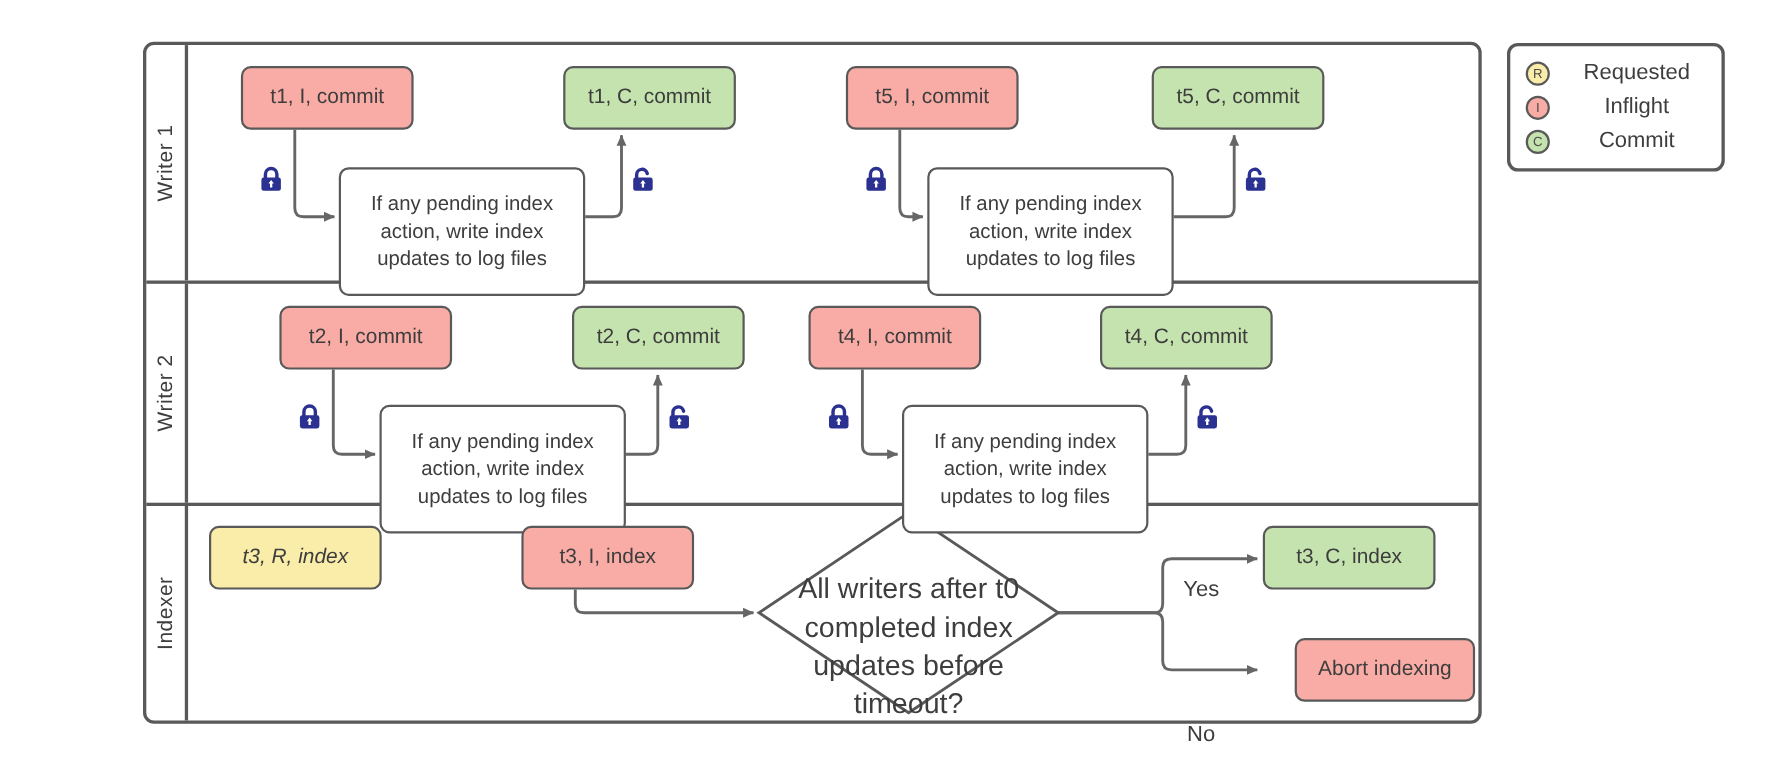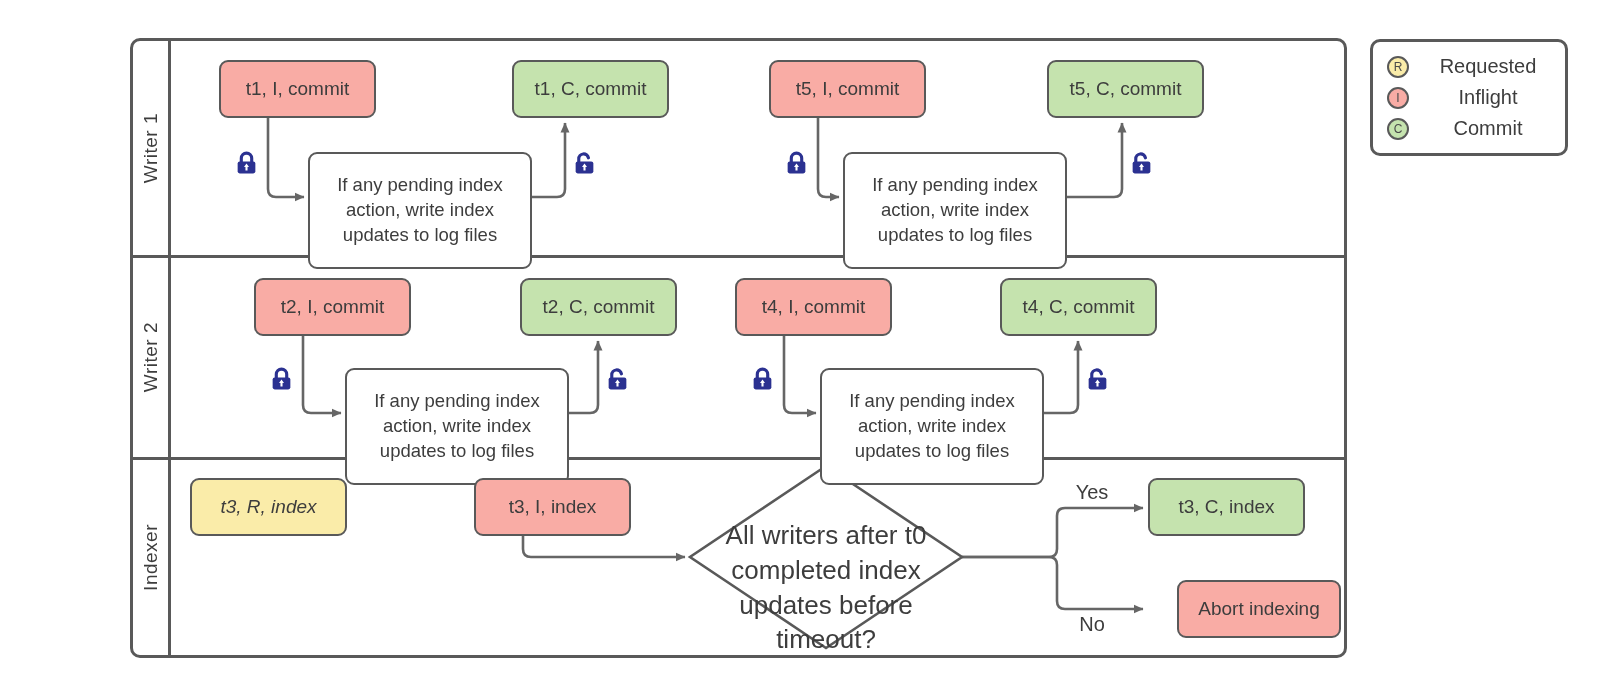--- a/index.html
+++ b/index.html
@@ -24,21 +24,21 @@
 
   
   .node{position:absolute;box-sizing:border-box;border:2.5px solid var(--stroke);
         border-radius:9px;display:flex;align-items:center;justify-content:center;
         font-size:19px;text-align:center;z-index:2;background:#fff;}
   .state{width:157px;height:58px;}
   .pink{background:var(--pink);margin-left:29px;}  .green{background:var(--green);}  .yellow{background:var(--yellow);font-style:italic;}
   .process{width:224px;height:117px;font-size:18.5px;line-height:1.34;padding:2px 6px;background:#fff;}
   .decision-text{position:absolute;z-index:3;width:250px;text-align:center;font-size:26px;
         line-height:1.34;background:transparent;border:none;}
-  .branch-label{position:absolute;z-index:3;width:60px;text-align:center;font-size:20px;}
+  .branch-label{position:absolute;z-index:3;width:60px;text-align:center;font-size:20px;margin-top:44px;}
 
   
   svg.overlay{position:absolute;left:0;top:0;z-index:1;pointer-events:none;}
   .conn{fill:none;stroke:var(--line);stroke-width:2.6px;}
   .arrowhead{fill:var(--line);}
   .diamond{fill:#ffffff;stroke:var(--stroke);stroke-width:2.6px;}
 
   
   .lock{position:absolute;z-index:4;width:25px;height:25px;}
 

